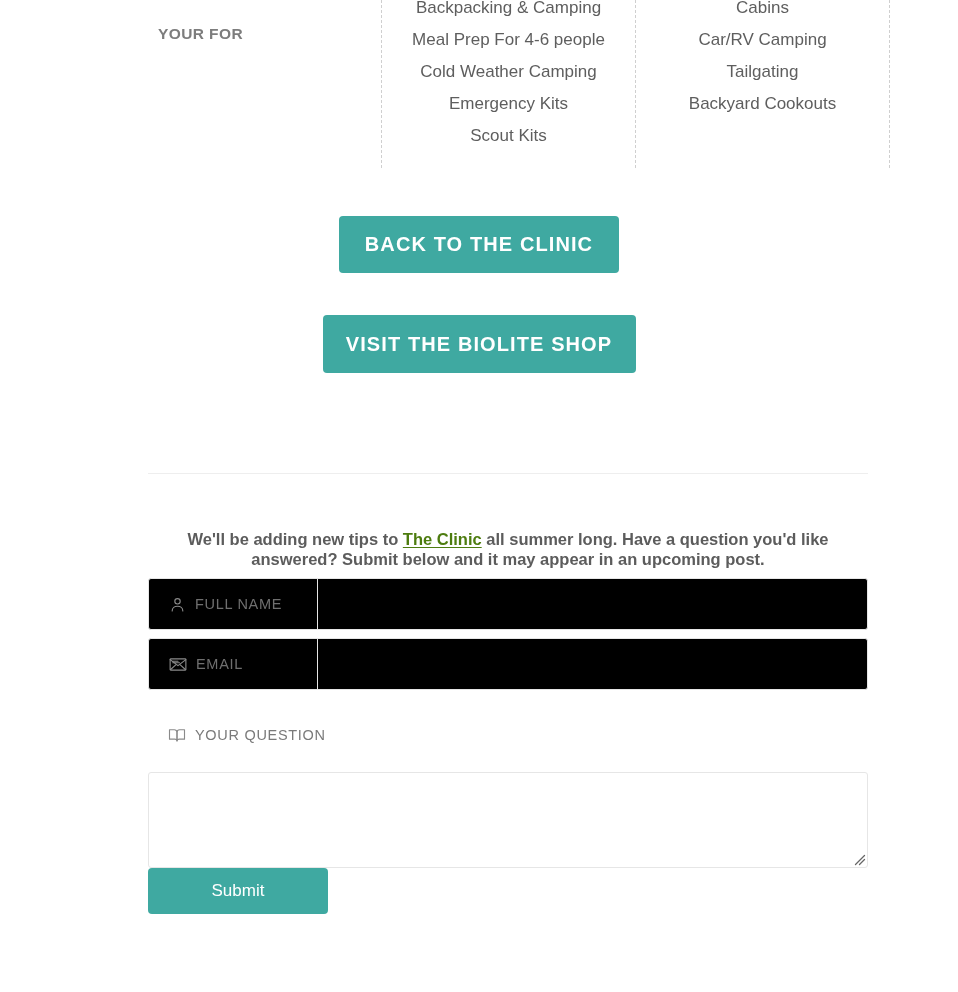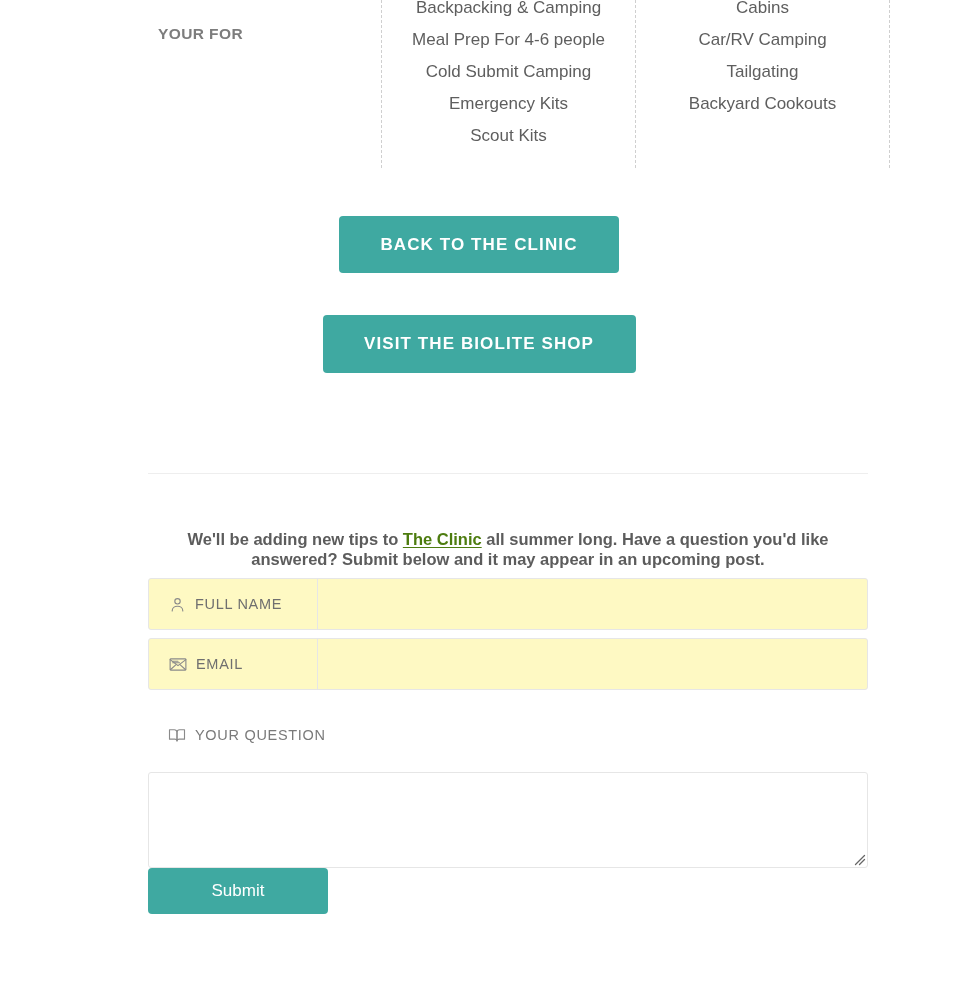--- a/index.html
+++ b/index.html
@@ -74,21 +74,21 @@
   .cta-row {
     display: flex;
     justify-content: center;
   }
   .cta-btn {
     background: #3fa9a1;
     color: #ffffff;
     border: none;
     border-radius: 4px;
     font-family: "Liberation Sans", "DejaVu Sans", sans-serif;
-    font-size: 17px;
+    font-size: 20px;
     font-weight: bold;
     letter-spacing: 1.1px;
     text-align: center;
     cursor: pointer;
     display: flex;
     align-items: center;
     justify-content: center;
   }
   .cta-btn-1 {
     width: 280px;
@@ -134,21 +134,21 @@
     left: 148px;
     top: 578px;
     width: 720px;
   }
   .field-row {
     display: flex;
     align-items: stretch;
     height: 52px;
     border: 1px solid #e6e6e6;
     border-radius: 3px;
-    background: #fef9c3;
+    background: #000000;
     box-sizing: border-box;
     margin-bottom: 8px;
   }
   .field-label {
     width: 169px;
     box-sizing: border-box;
     border-right: 1px solid #e6e6e6;
     display: flex;
     align-items: center;
     padding-left: 20px;
@@ -229,21 +229,21 @@
 
 <div class="spec-table">
 
   <div class="spec-col spec-col-label">
     <div class="spec-label">YOUR FOR</div>
   </div>
 
   <div class="spec-col spec-col-data">
     <div class="spec-item">Backpacking &amp; Camping</div>
     <div class="spec-item">Meal Prep For 4-6 people</div>
-    <div class="spec-item">Cold Submit Camping</div>
+    <div class="spec-item">Cold Weather Camping</div>
     <div class="spec-item">Emergency Kits</div>
     <div class="spec-item">Scout Kits</div>
   </div>
 
   <div class="spec-col spec-col-data last">
     <div class="spec-item">Cabins</div>
     <div class="spec-item">Car/RV Camping</div>
     <div class="spec-item">Tailgating</div>
     <div class="spec-item">Backyard Cookouts</div>
   </div>

